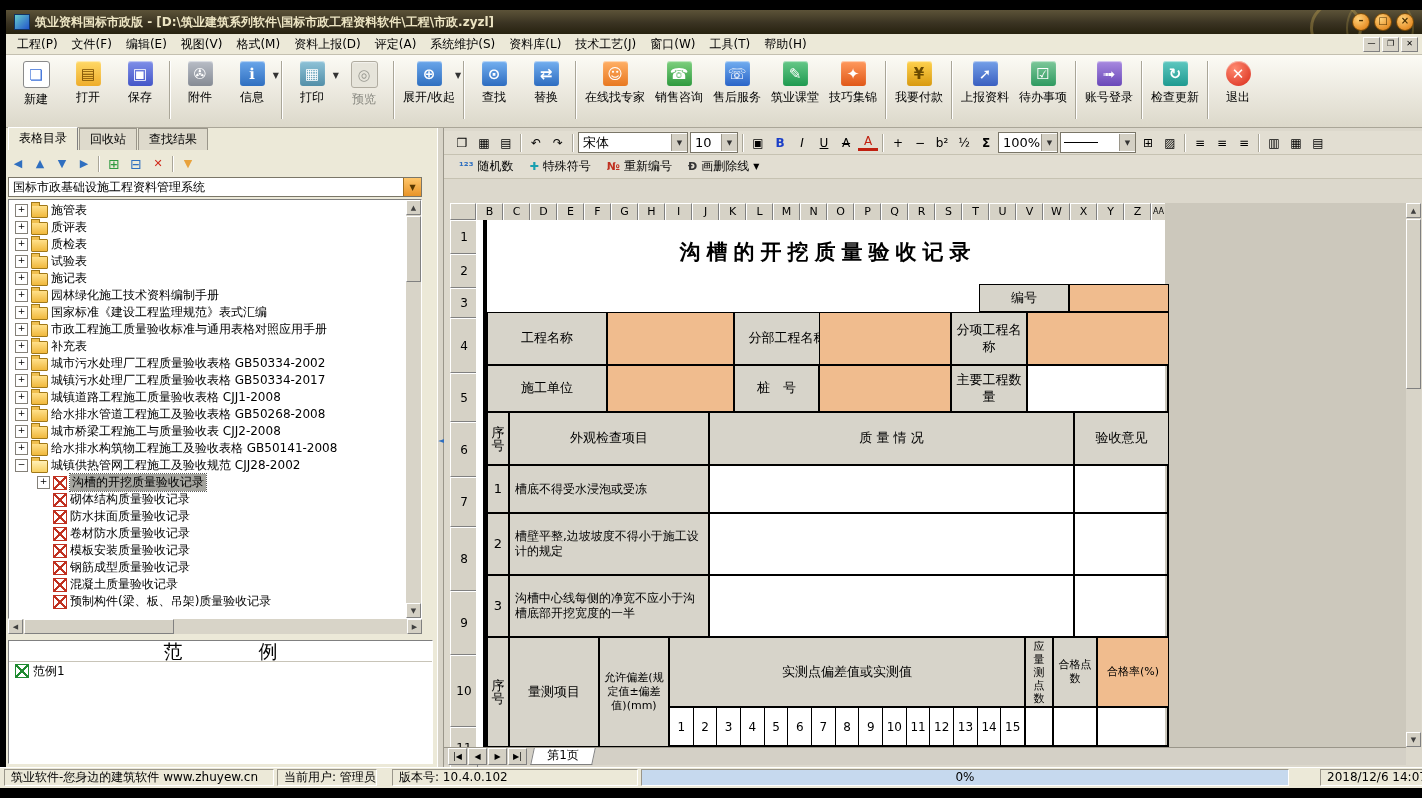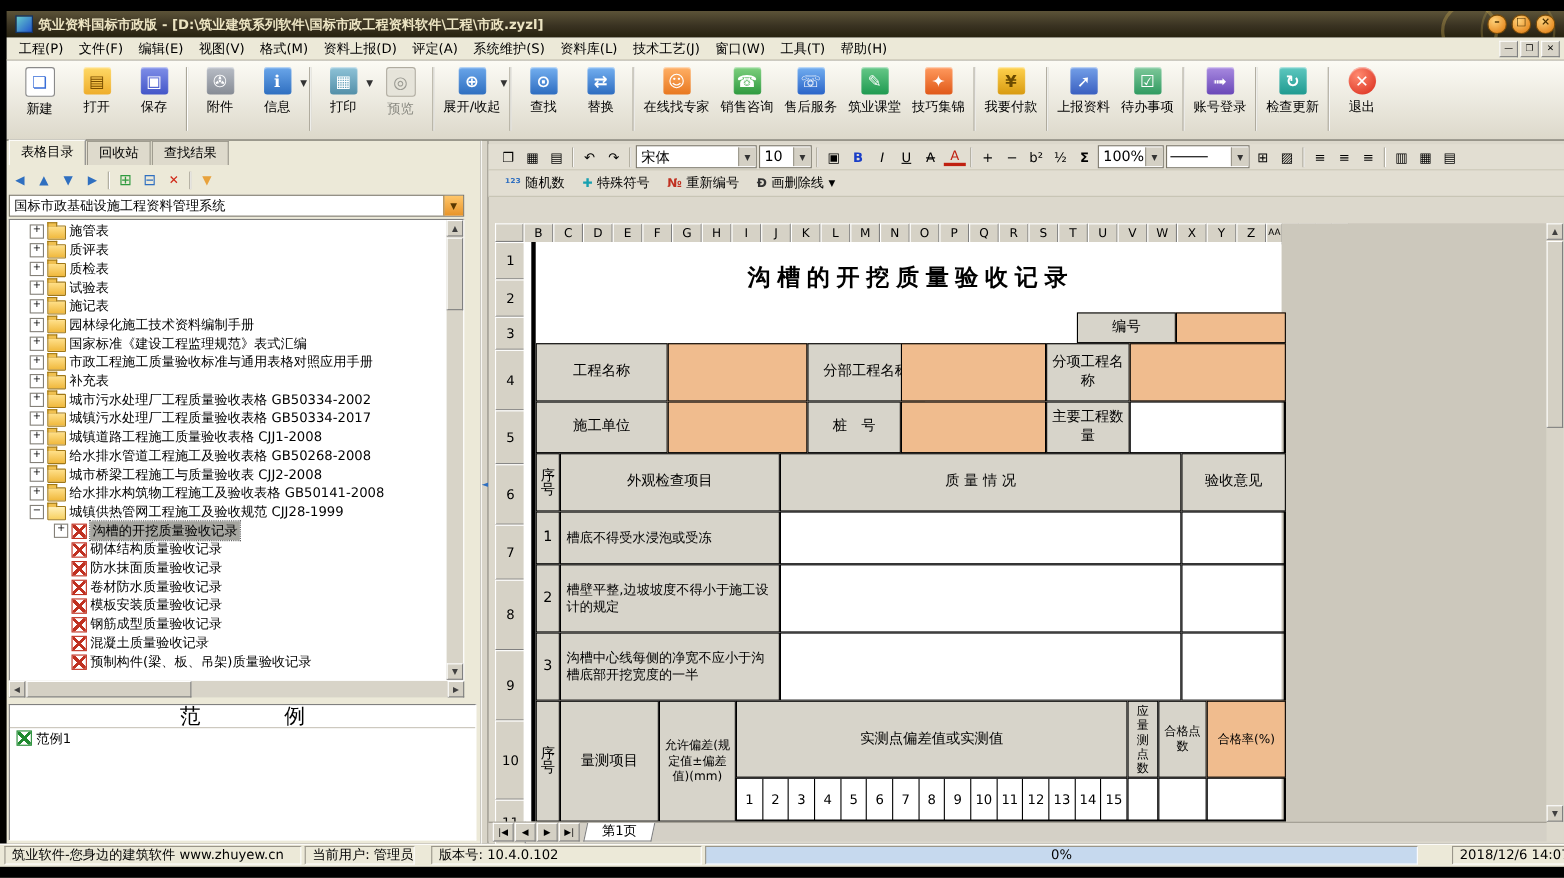--- a/index.html
+++ b/index.html
@@ -71,21 +71,21 @@
   .mi-insc::before{content:"⊟";color:#2f6fc0;font-size:14px}
   .mi-del::before{content:"✕";color:#d02818;font-weight:bold}
   .mi-flt::before{content:"▼";color:#e8a23c}
   .msep{width:1px;height:16px;background:#aaa698;border-right:1px solid #fff;margin:0 2px}
   #combo{left:8px;top:177px;width:414px;height:20px;background:#fff;border:1px solid #7a7668;display:flex;align-items:center}
   #combo .ctext{flex:1;font-size:12px;padding-left:4px;white-space:nowrap;overflow:hidden}
   #combo .cbtn{width:17px;height:18px;background:linear-gradient(#ffc66a,#e89428);border-left:1px solid #a07020;
                display:flex;align-items:center;justify-content:center}
   #combo .cbtn::before{content:"▼";font-size:8px;color:#5a3800}
   #treebox{left:8px;top:199px;width:414px;height:420px;background:#fff;border:1px solid;
-           border-color:#808080 #fff #fff #808080;overflow:hidden;padding:2px 0 0 14px}
+           border-color:#808080 #fff #fff #808080;overflow:hidden;padding:2px 0 0 2px}
   .ti{height:17px;display:flex;align-items:center;gap:3px;padding-left:4px;font-size:12px;white-space:nowrap}
   .ti.child{padding-left:26px}
   .eb{width:11px;height:11px;border:1px solid #848078;background:#fff;font-size:9px;line-height:9px;
       text-align:center;flex:none}
   .eb.plus::before{content:"+"} .eb.minus::before{content:"−"}
   .sp{width:13px;flex:none}
   .fld{width:15px;height:11px;background:linear-gradient(#ffe08a,#f0b83c);border:1px solid #a07818;
        border-radius:1px;position:relative;margin-top:2px;flex:none}
   .fld::before{content:"";position:absolute;top:-4px;left:-1px;width:7px;height:3px;background:#f0c050;
        border:1px solid #a07818;border-bottom:none}
@@ -416,21 +416,21 @@
       <span class="tl">城市桥梁工程施工与质量验收表 CJJ2-2008</span>
     </div>
   <div class="ti">
       <span class="eb plus"></span>
       <span class="fld"></span>
       <span class="tl">给水排水构筑物工程施工及验收表格 GB50141-2008</span>
     </div>
   <div class="ti">
       <span class="eb minus"></span>
       <span class="fld open"></span>
-      <span class="tl">城镇供热管网工程施工及验收规范 CJJ28-1999</span>
+      <span class="tl">城镇供热管网工程施工及验收规范 CJJ28-2002</span>
     </div>
   <div class="ti child">
       <span class="eb plus"></span>
       <span class="fico"></span>
       <span class="tl sel">沟槽的开挖质量验收记录</span>
     </div>
   <div class="ti child">
       <span class="sp"></span>
       <span class="fico"></span>
       <span class="tl">砌体结构质量验收记录</span>

